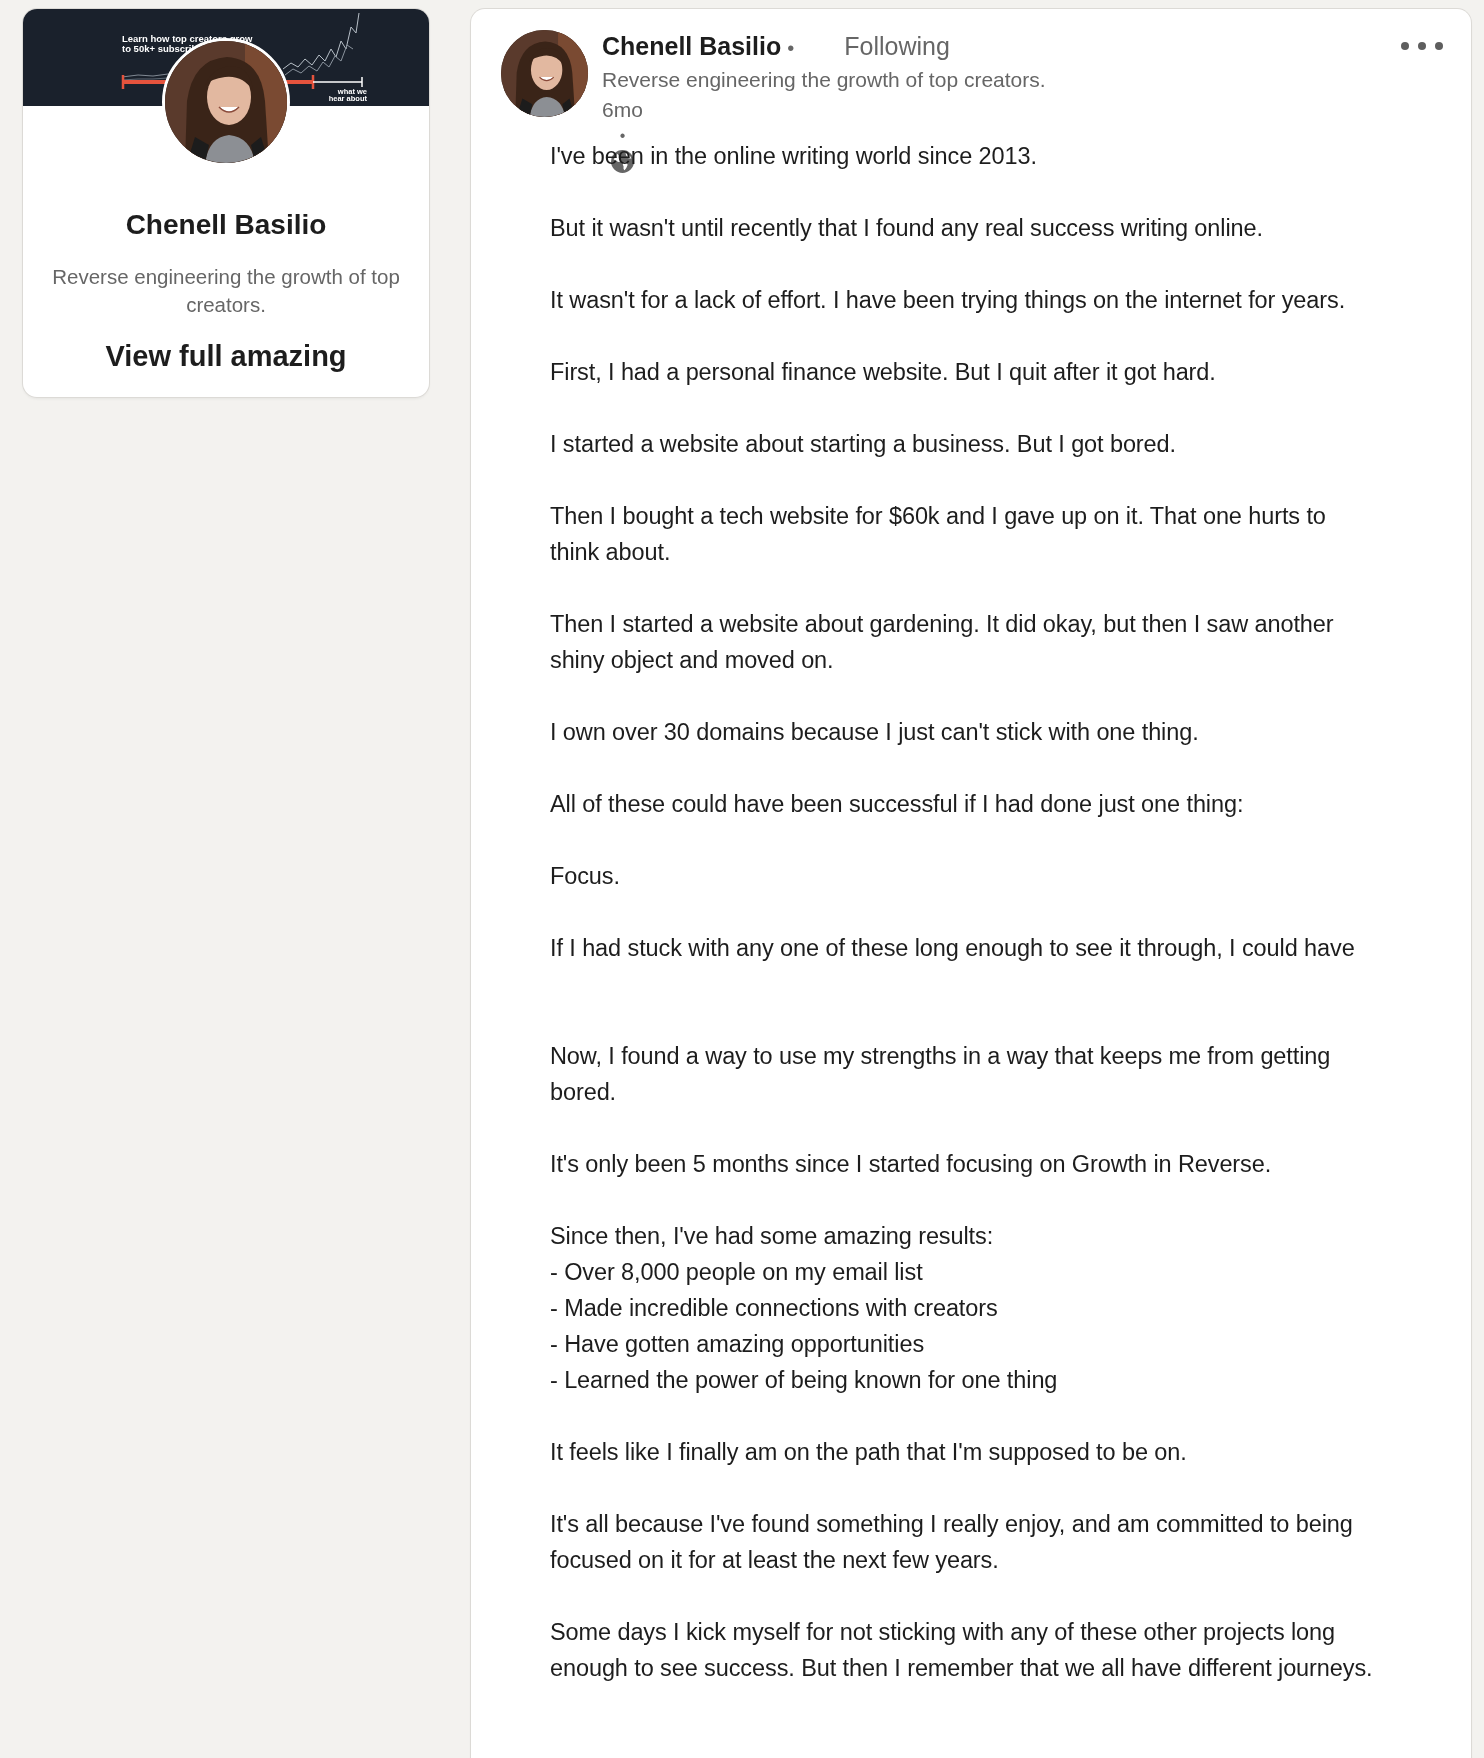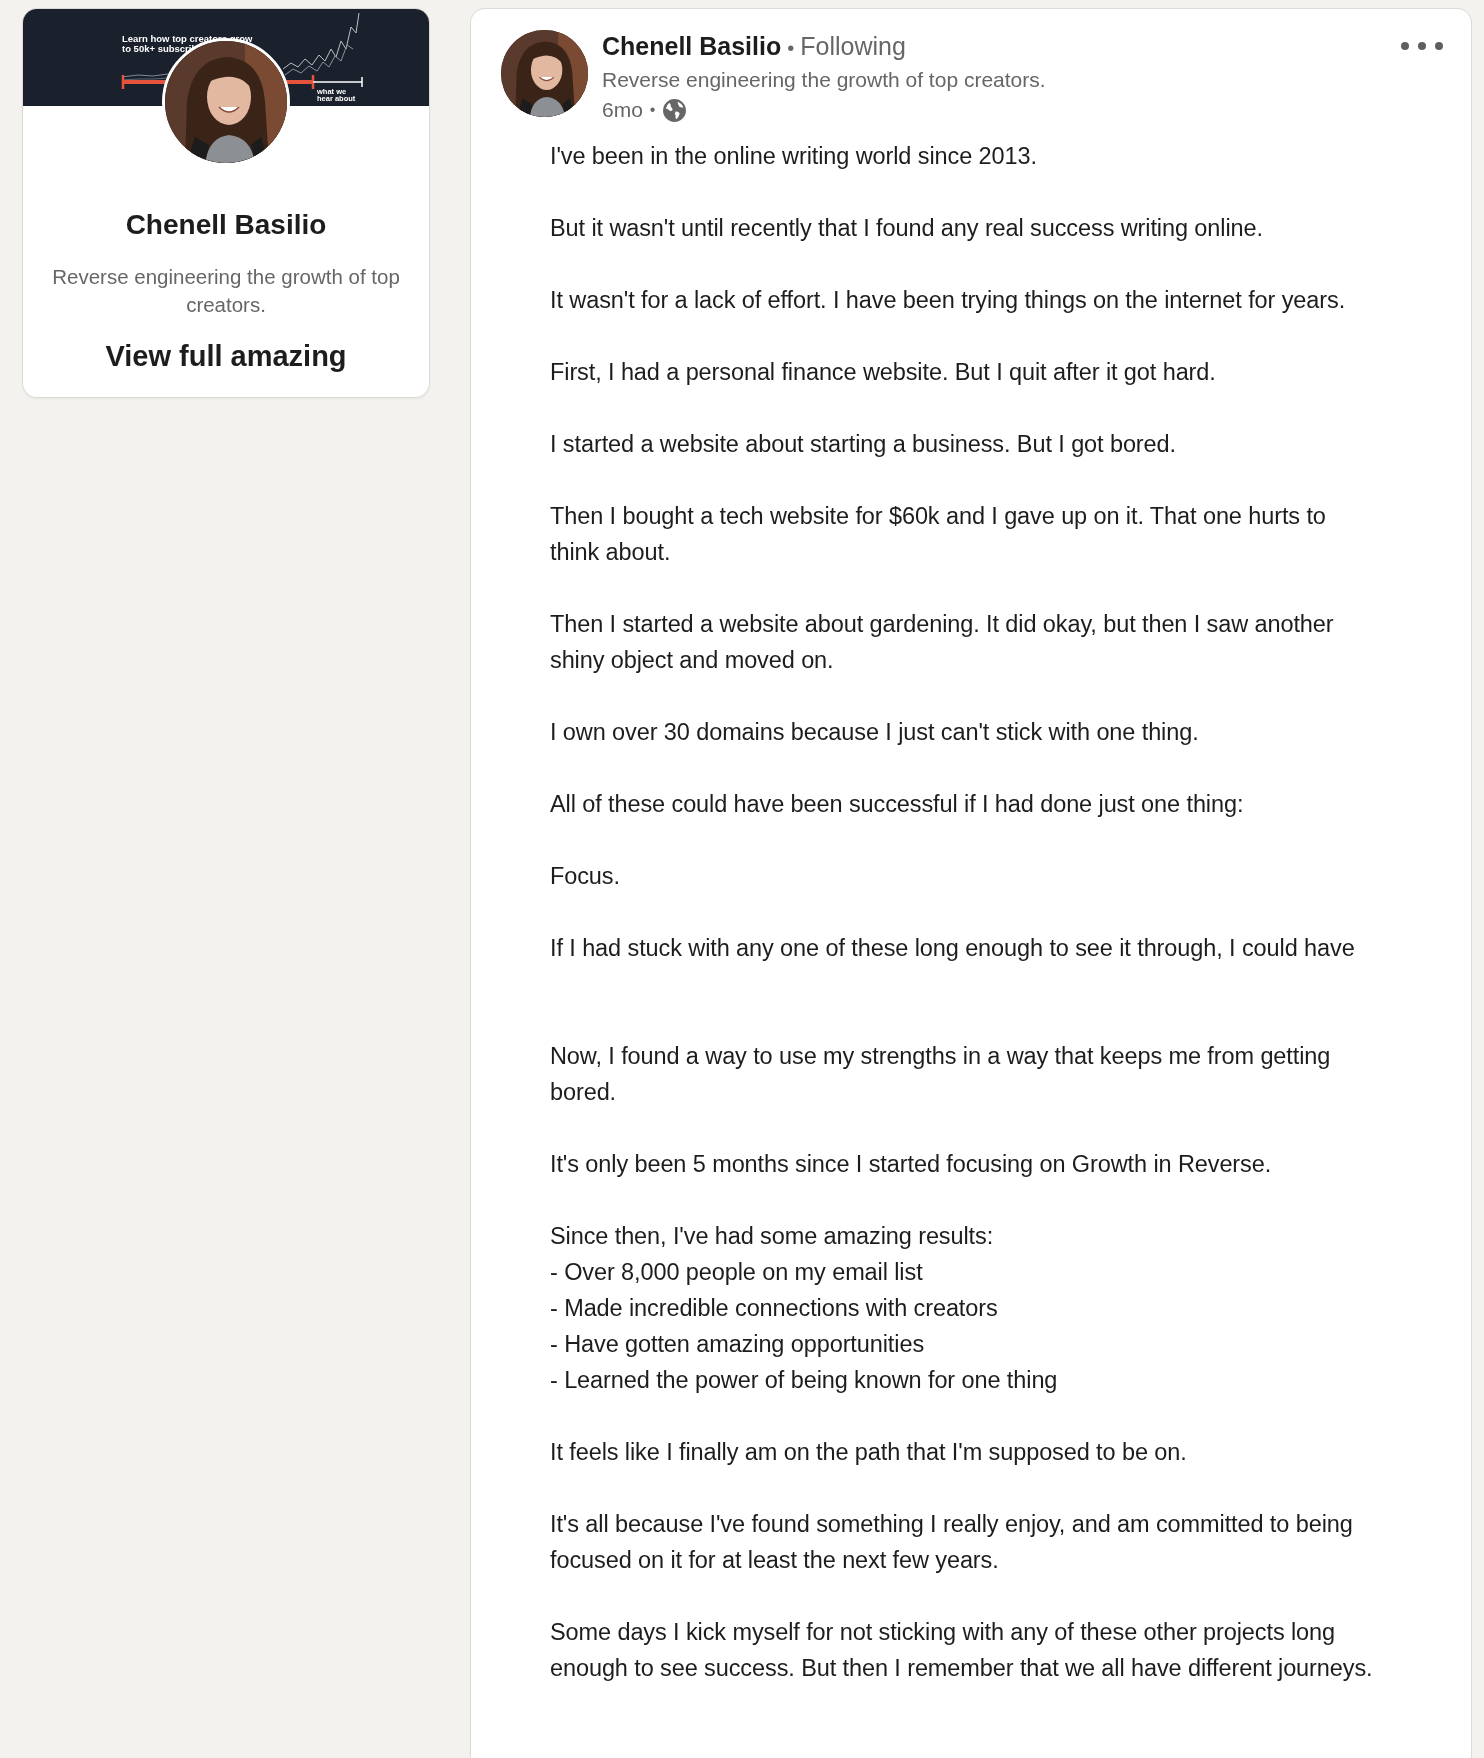--- a/index.html
+++ b/index.html
@@ -21,21 +21,21 @@
   .banner {
     position: absolute; left: 0; top: 0; width: 100%; height: 97px;
     background: #1a212c; overflow: hidden;
   }
   .banner-text {
     position: absolute; left: 99px; top: 25px;
     color: #fff; font-weight: bold; font-size: 9.5px; line-height: 10px; text-align: left;
   }
   .banner-note {
     position: absolute; left: 294px; top: 79px;
-    color: #fff; font-weight: bold; font-size: 7.5px; line-height: 7px; text-align: left; width: 50px;
+    color: #fff; font-weight: bold; font-size: 7.5px; line-height: 7px; text-align: right; width: 50px;
   }
   .banner svg { position: absolute; left: 0; top: 0; }
   .profile-avatar {
     position: absolute; left: 139px; top: 29px; width: 128px; height: 128px;
     border-radius: 50%; border: 3px solid #fff; overflow: hidden; background: #3b2a22;
   }
   .profile-name {
     position: absolute; left: 0; right: 0; top: 200px;
     font-size: 28px; font-weight: bold; color: #1d1d1d; line-height: 32px;
   }
@@ -58,28 +58,28 @@
   .post-avatar {
     position: absolute; left: 30px; top: 21px; width: 87px; height: 87px;
     border-radius: 50%; overflow: hidden; background: #3b2a22;
   }
   .author-line {
     position: absolute; left: 131px; top: 22px; white-space: nowrap;
     font-size: 25px; line-height: 30px;
   }
   .author-name { font-weight: bold; color: #1d1d1d; cursor: pointer; }
   .sep { color: #666; font-size: 20px; padding: 0 6px; }
-  .follow-status { color: #666; }
+  .follow-status { color: #666; margin-left: 44px; }
   .author-headline {
     position: absolute; left: 131px; top: 58px; white-space: nowrap;
     font-size: 21px; color: #666; line-height: 26px;
   }
   .meta-line {
     position: absolute; left: 131px; top: 88px; white-space: nowrap;
-    font-size: 21px; color: #666; line-height: 26px; display: flex; align-items: center;
+    font-size: 21px; color: #666; line-height: 26px; display: flex; align-items: center; flex-direction: column;
   }
   .meta-line .dot { padding: 0 7px; font-size: 16px; }
   .globe-icon { width: 25px; height: 25px; display: inline-block; }
   .more-button {
     position: absolute; right: 28px; top: 26px; width: 42px; height: 22px;
     display: flex; justify-content: space-between; align-items: center; cursor: pointer;
   }
   .more-button span { width: 8px; height: 8px; border-radius: 50%; background: #5e5e5e; display: block; }
 
   .post-body {

